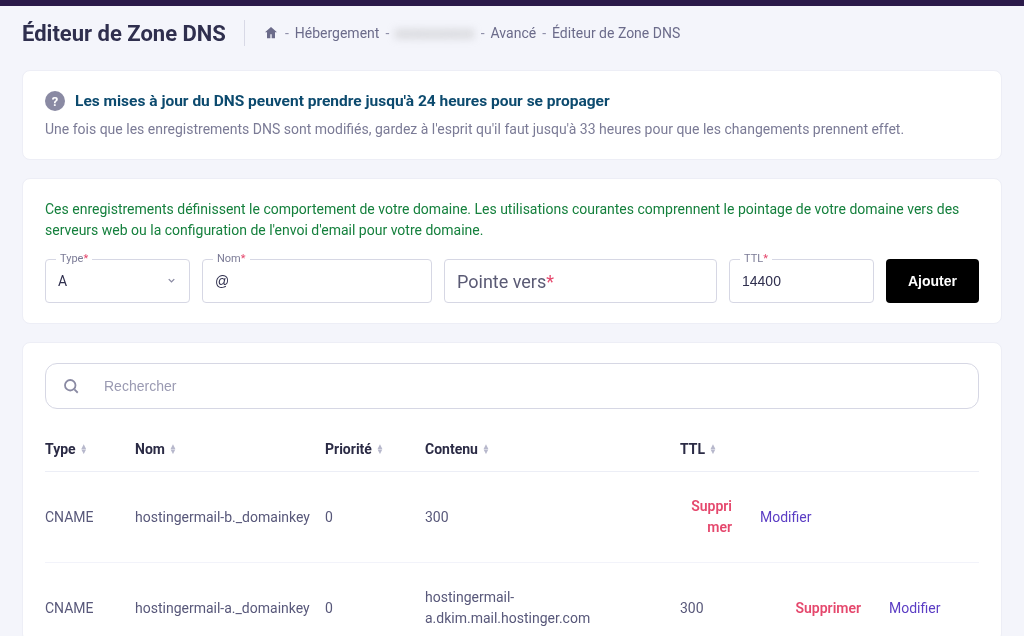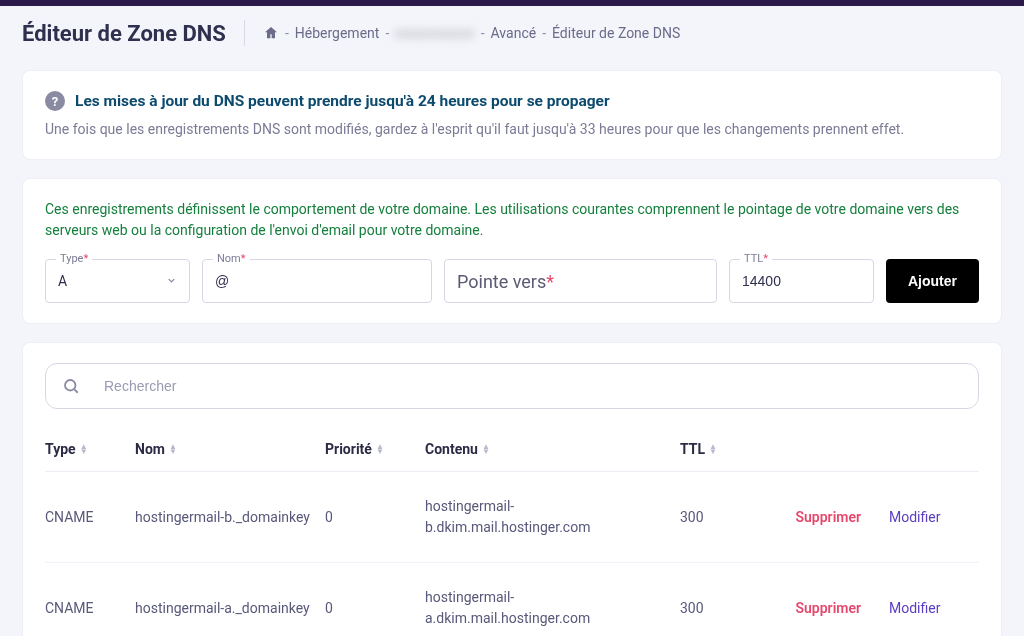--- a/index.html
+++ b/index.html
@@ -313,21 +313,20 @@
           <span class="sort">▲<br>▼</span>
         </div>
       <div></div>
       <div></div>
     </div>
 
     <div class="trow">
       <div class="td">CNAME</div>
       <div class="td">hostingermail-b._domainkey</div>
       <div class="td">0</div>
-      <div class="td">hostingermail-b.dkim.mail.hostinger.com</div>
       <div class="td">300</div>
       <div class="td action-del">Supprimer</div>
       <div class="td action-mod">Modifier</div>
     </div>
 
     <div class="trow">
       <div class="td">CNAME</div>
       <div class="td">hostingermail-a._domainkey</div>
       <div class="td">0</div>
       <div class="td">hostingermail-a.dkim.mail.hostinger.com</div>

